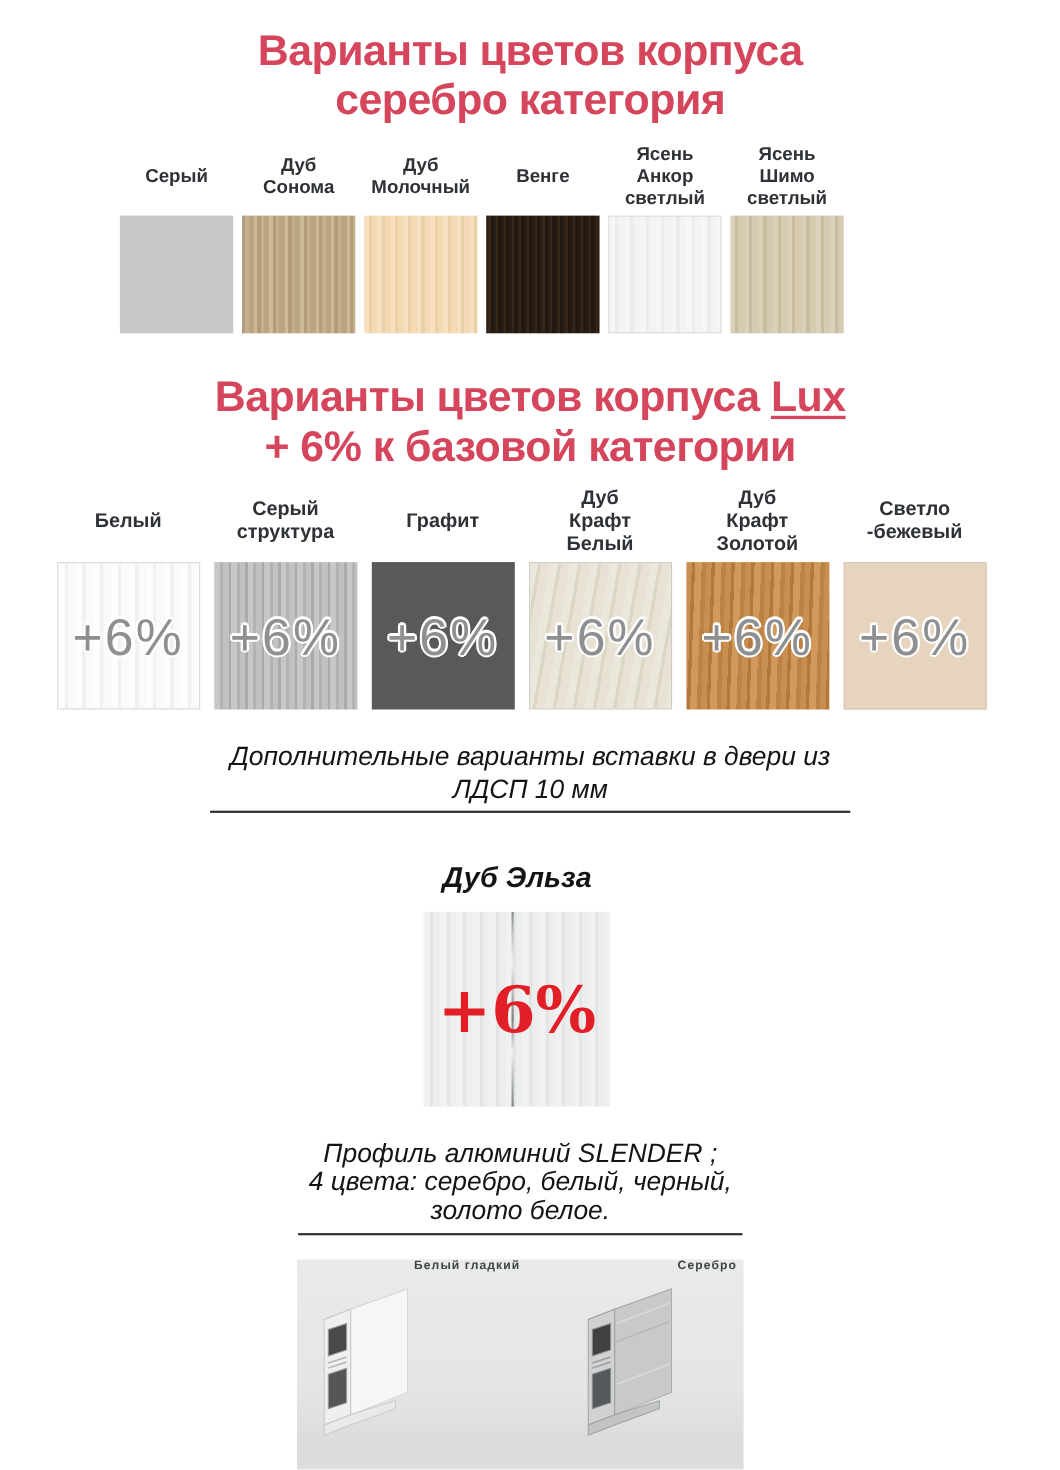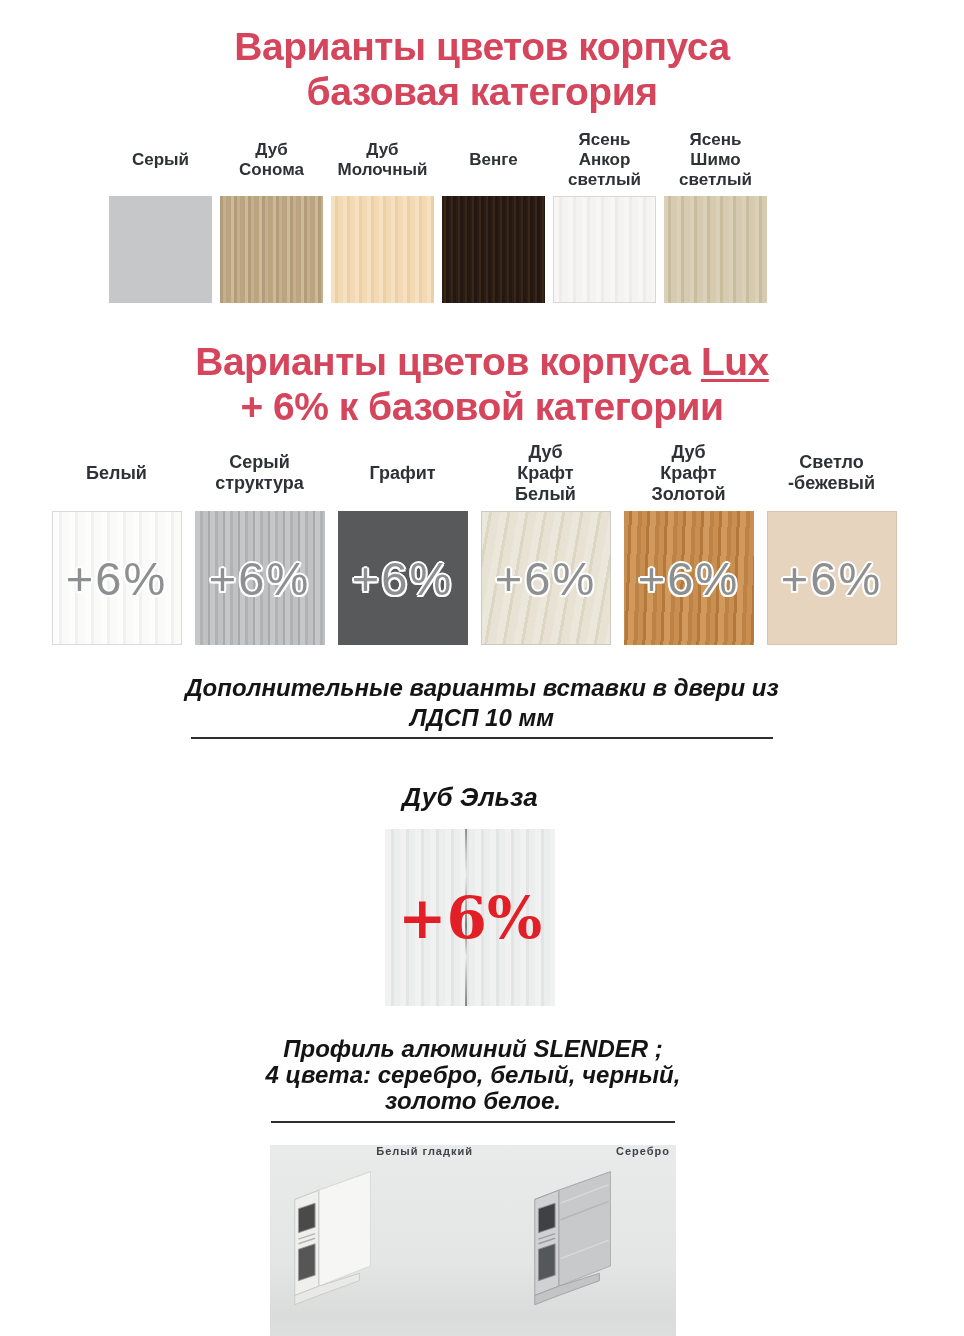--- a/index.html
+++ b/index.html
@@ -53,21 +53,21 @@
     text-shadow:2px 0 0 #fff,-2px 0 0 #fff,0 2px 0 #fff,0 -2px 0 #fff,
                 1.5px 1.5px 0 #fff,-1.5px 1.5px 0 #fff,1.5px -1.5px 0 #fff,-1.5px -1.5px 0 #fff;
   }
   .plus6-red{
     font-family:"DejaVu Serif","Liberation Serif",serif;
     font-weight:700;font-size:58px;color:#e21e26;z-index:2;
   }
 
   
   .black-title{
-    margin:28px auto 0;font-weight:700;font-style:italic;color:#141414;
+    margin:28px auto 0;font-weight:400;font-style:italic;color:#141414;
     font-size:24px;line-height:30px;text-align:center;
   }
   .black-title.profile-t{margin-top:30px;font-size:24px;line-height:26px;transform:translateX(-9px);}
   .rule{height:0;border-top:2px solid #2e2e2e;margin:4px auto 0;}
   .rule-insert{width:582px;}
   .rule-profile{width:404px;margin-top:7px;transform:translateX(-9px);}
 
   
   .elza-label{
     margin:42px auto 0;font-size:26px;line-height:32px;font-weight:700;font-style:italic;
@@ -91,21 +91,21 @@
   .pv{flex:1;display:flex;justify-content:flex-end;padding-bottom:6px;}
   .pv svg{width:96px;height:168px;margin-bottom:6px;}
   .pv-label{font-size:11px;font-weight:700;color:#3f4246;letter-spacing:1px;white-space:nowrap;}
   .caret{position:absolute;right:-3px;bottom:-6px;width:3px;height:24px;background:#3f72c8;}
 </style>
 </head>
 <body>
 
 <div class="red-title">
   <div>Варианты цветов корпуса</div>
-  <div>базовая категория</div>
+  <div>серебро категория</div>
 </div>
 
 <div class="sw-row row-base">
   <div class="sw-item">
     <div class="sw-label">Серый</div>
     <div class="sw t-gray"></div>
   </div>
   <div class="sw-item">
     <div class="sw-label">Дуб
 Сонома</div>

